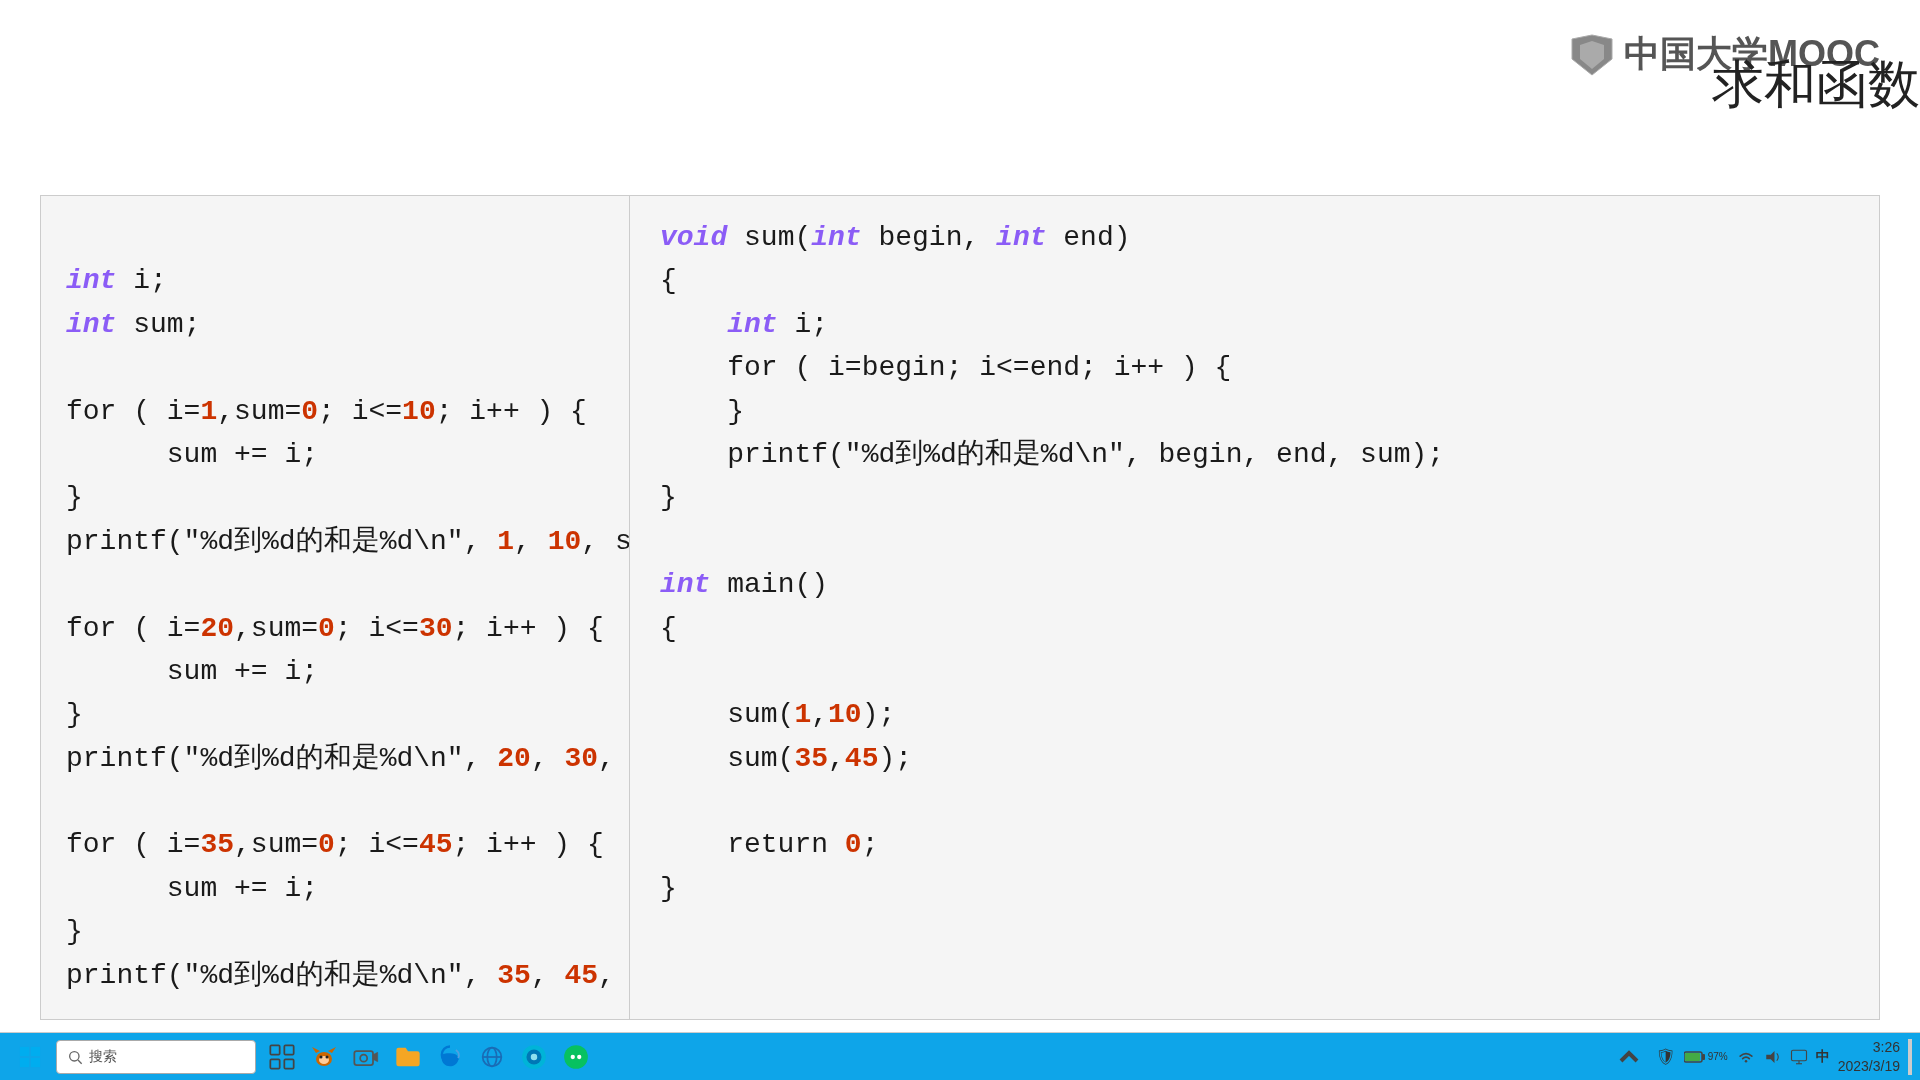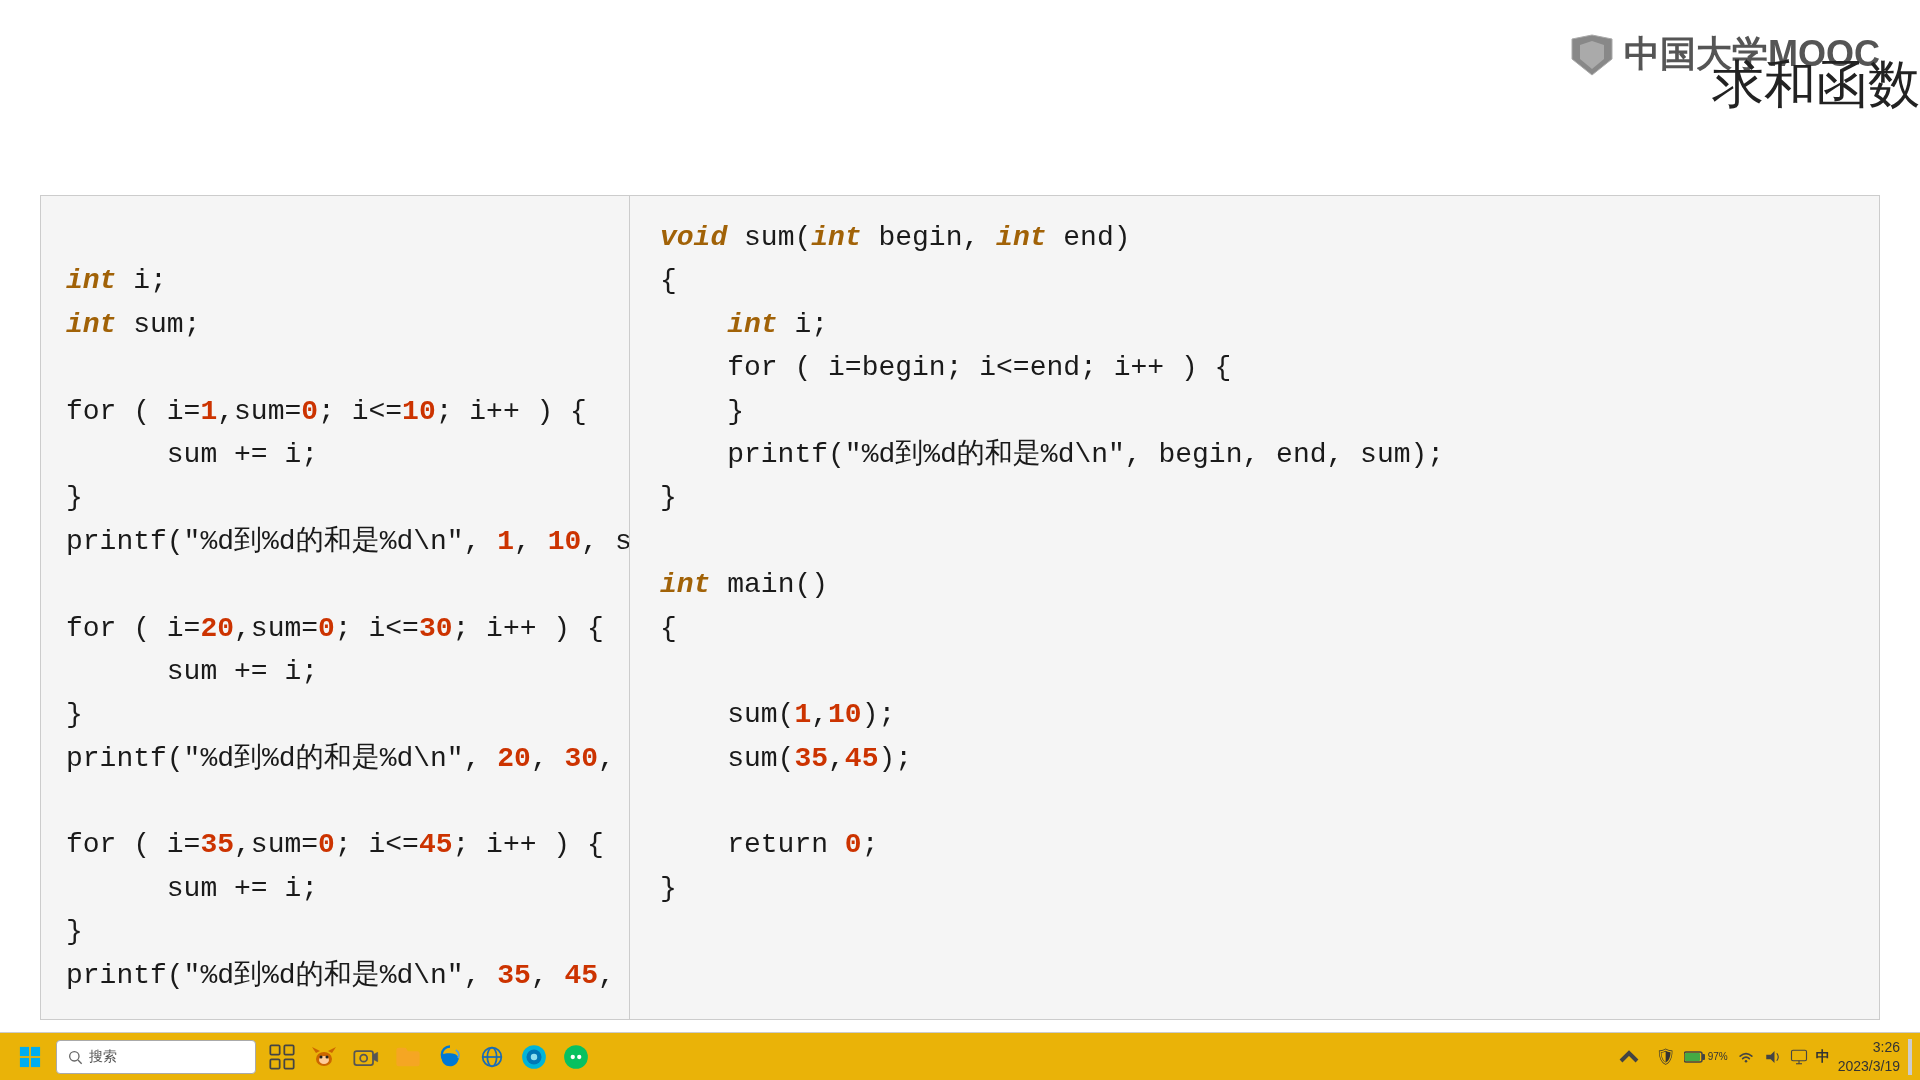--- a/index.html
+++ b/index.html
@@ -81,31 +81,31 @@
       font-size: 28px;
       line-height: 1.55;
       overflow: hidden;
     }
 
     .code-line {
       white-space: pre;
       color: #1a1a1a;
     }
 
-    .kw { color: #a16207; font-style: italic; font-weight: bold; }
+    .kw { color: #8b5cf6; font-style: italic; font-weight: bold; }
     .num { color: #cc3300; font-weight: bold; }
 
     
     .taskbar {
       position: absolute;
       bottom: 0;
       left: 0;
       right: 0;
       height: 48px;
-      background: #eab308;
+      background: #0ea5e9;
       border-top: 1px solid #cccccc;
       display: flex;
       align-items: center;
       padding: 0 8px;
       gap: 4px;
     }
 
     .taskbar-start {
       width: 44px;
       height: 40px;

